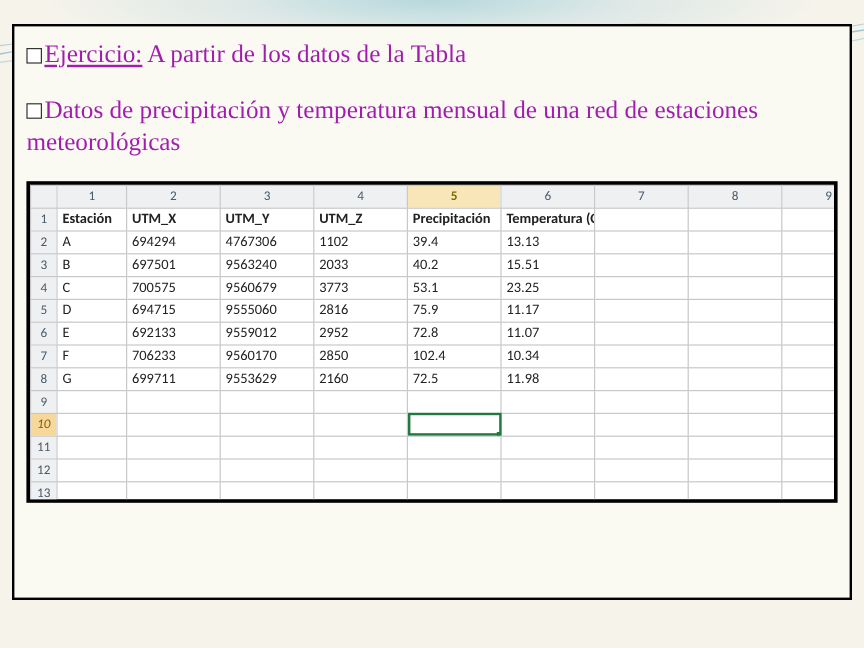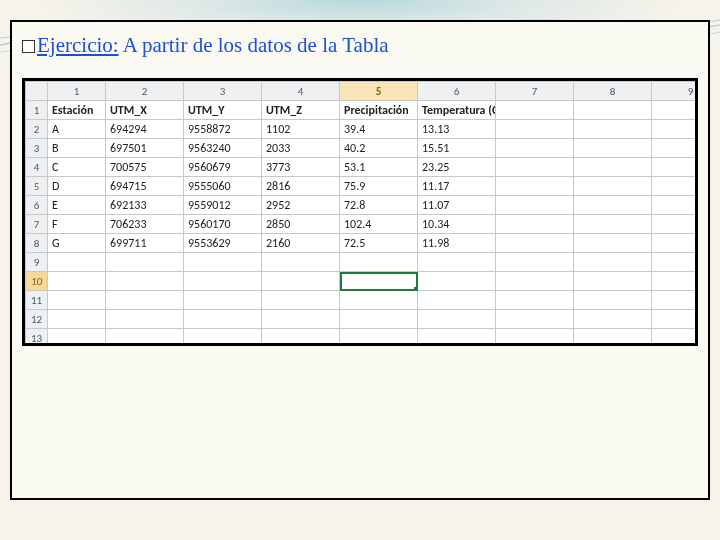--- a/index.html
+++ b/index.html
@@ -28,21 +28,21 @@
     width: 700px;
     margin: 20px auto 0 auto;
     border: 2px solid #000;
     background: #faf9f2;
     z-index: 2;
     padding: 8px 10px 10px 10px;
     height: 480px;
   }
   .bullet-line {
     font-size: 21px;
-    color: #1d4ed8;
+    color: #a21caf;
     line-height: 1.25;
     margin-bottom: 20px;
   }
   .bullet-line.first { margin-top: 2px; }
   .bullet {
     display: inline-block;
     width: 13px; height: 13px;
     border: 1.5px solid #333;
     background: #fff;
     margin-right: 2px;
@@ -127,20 +127,23 @@
   <path d="M0,38 C140,20 310,48 460,25 C570,10 650,35 720,20" stroke="rgba(100,170,200,0.45)" stroke-width="1" fill="none"></path>
   <path d="M0,52 C160,28 300,60 470,38 C580,20 660,48 720,32" stroke="rgba(100,170,200,0.35)" stroke-width="1" fill="none"></path>
 </svg>
 
 <div class="slide">
 
   <p class="bullet-line first">
     <span class="bullet"></span><span class="underline">Ejercicio:</span><span> A partir de los datos de la Tabla</span>
   </p>
 
+  <p class="bullet-line">
+    <span class="bullet"></span><span>Datos de precipitación y temperatura mensual de una red de estaciones meteorológicas</span>
+  </p>
 
   <div class="sheet">
     <table class="grid">
       <colgroup>
         <col style="width:22px">
         <col class="col-w1">
           <col class="col-w2">
           <col class="col-w2">
           <col class="col-w2">
         <col class="col-w2">
@@ -173,21 +176,21 @@
           <td class="data-bold">Precipitación</td>
           <td class="data-bold">Temperatura (C°)</td>
           <td></td>
           <td></td>
           <td></td>
         </tr>
         <tr>
           <td class="rowhdr">2</td>
           <td>A</td>
           <td class="num-right">694294</td>
-          <td class="num-right">9558872</td>
+          <td class="num-right">4767306</td>
           <td class="num-right">1102</td>
           <td>39.4</td>
           <td>13.13</td>
           <td></td>
             <td></td>
             <td></td>
         </tr>
         <tr>
           <td class="rowhdr">3</td>
           <td>B</td>

